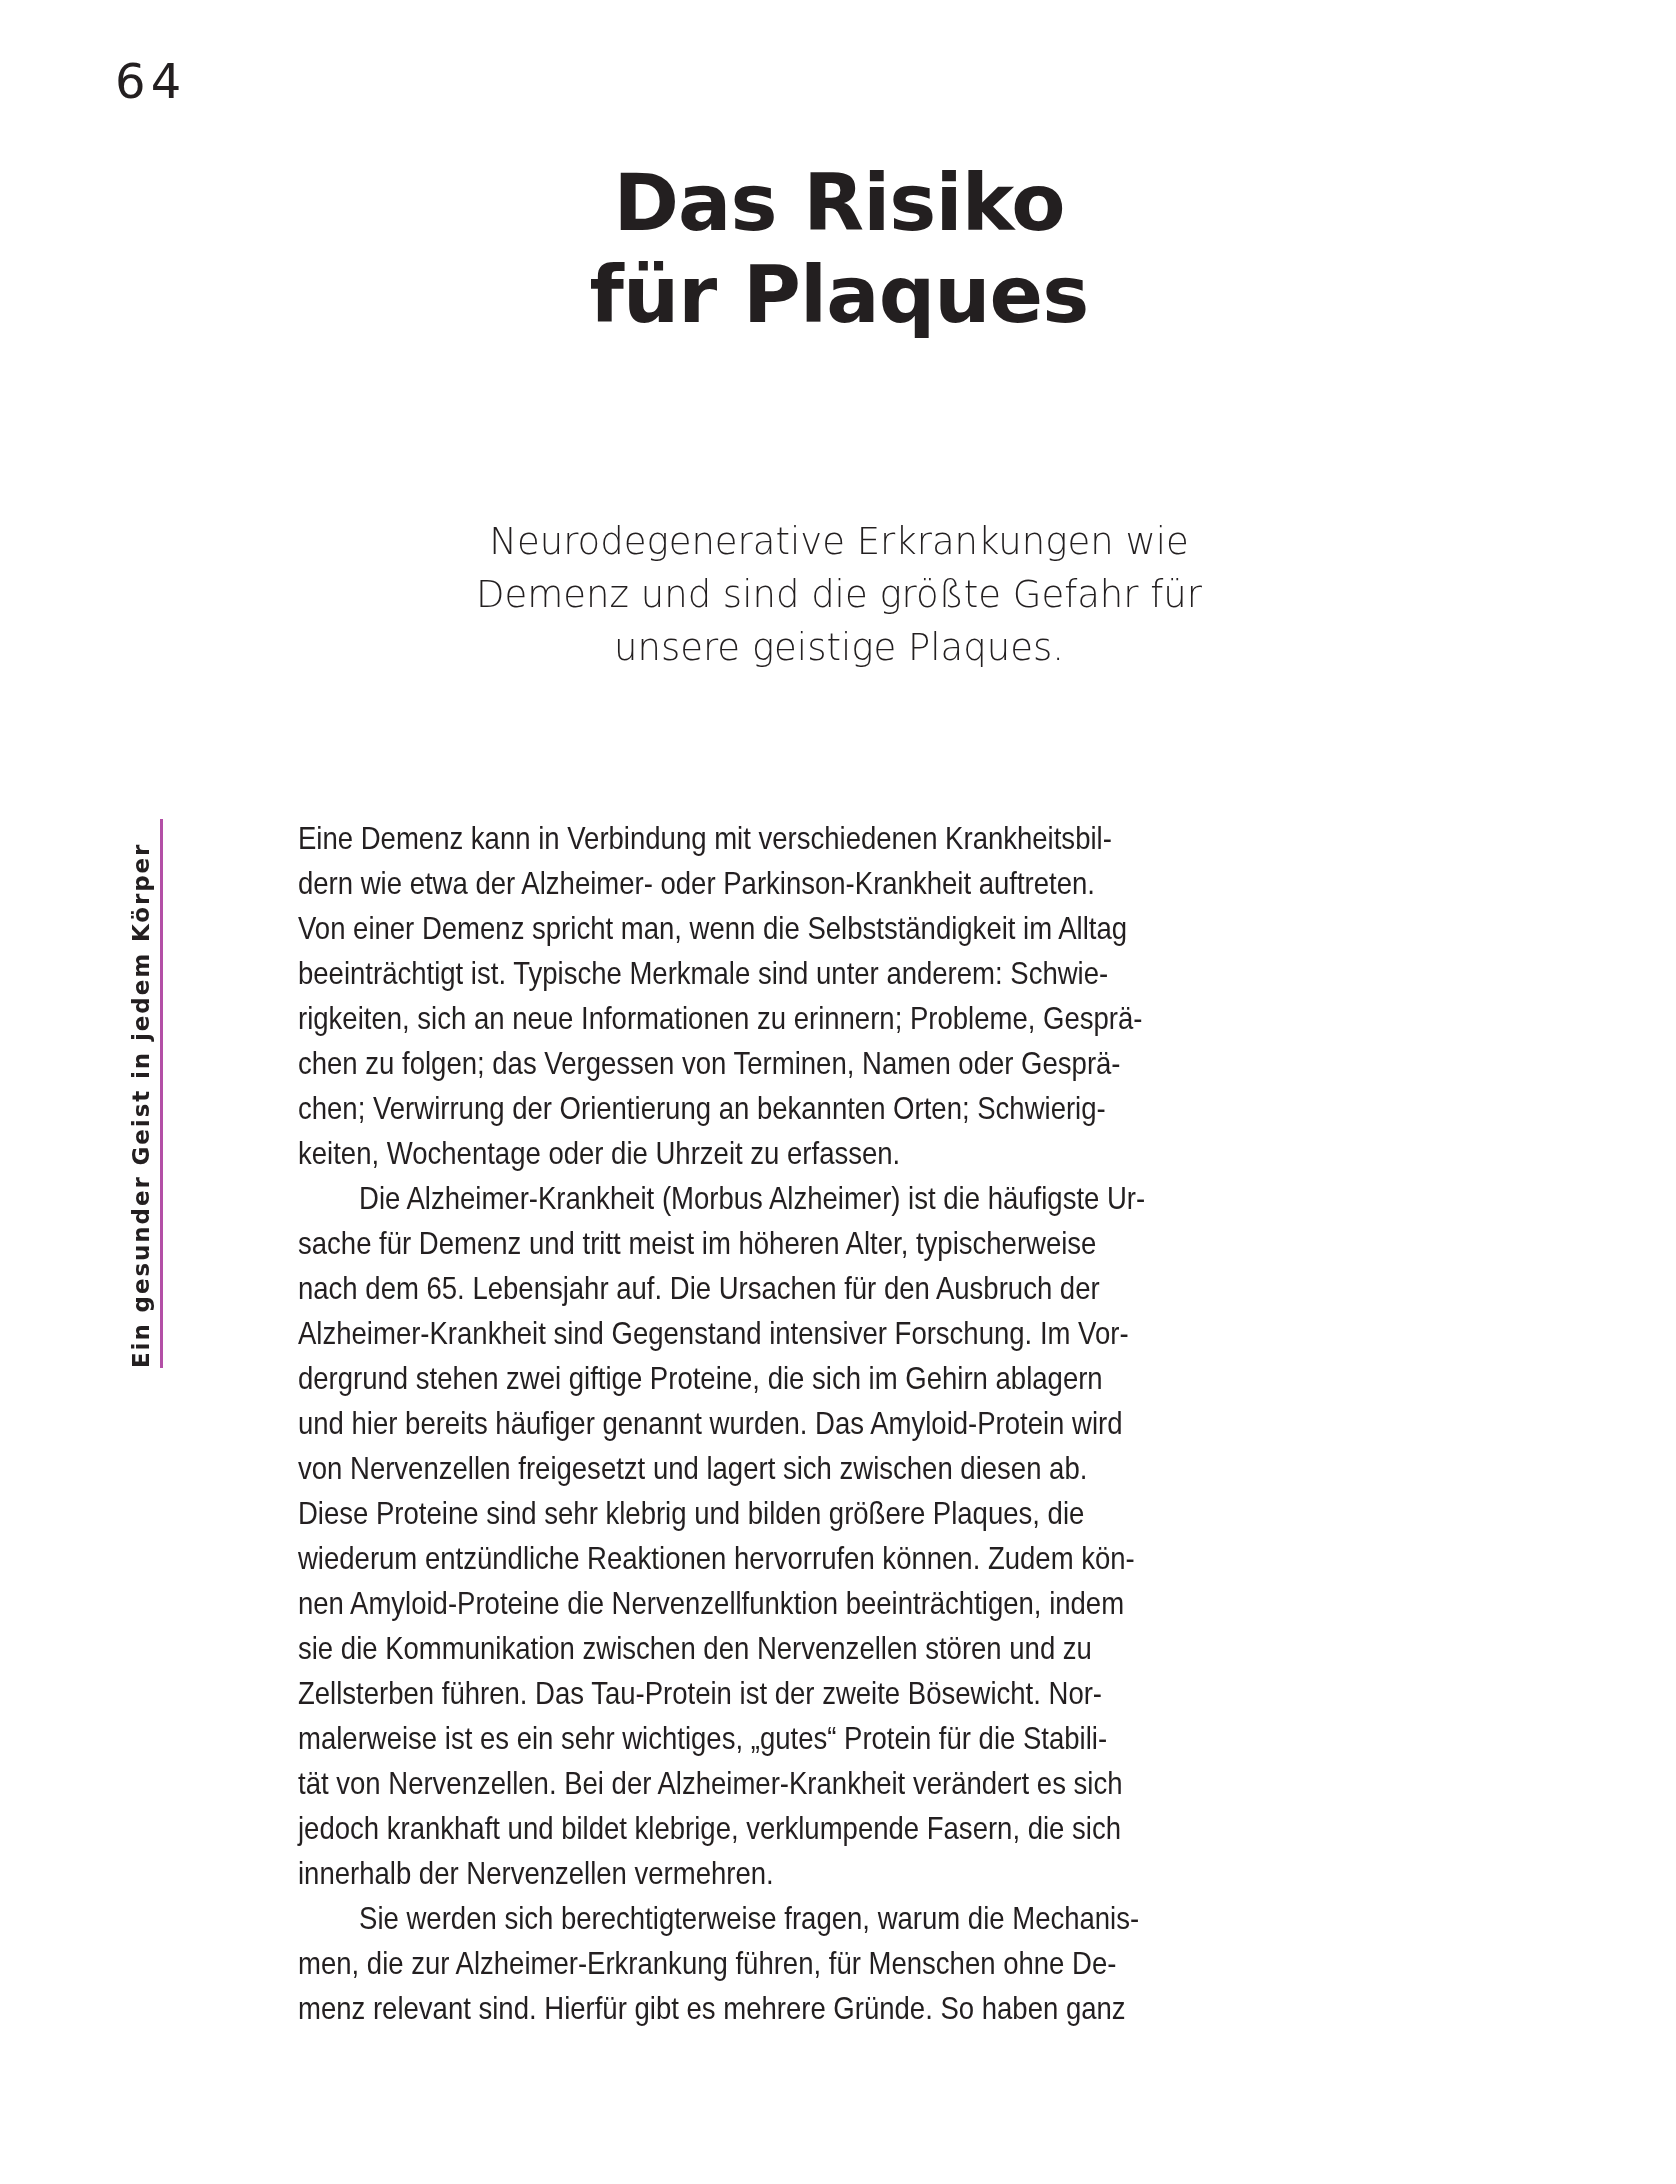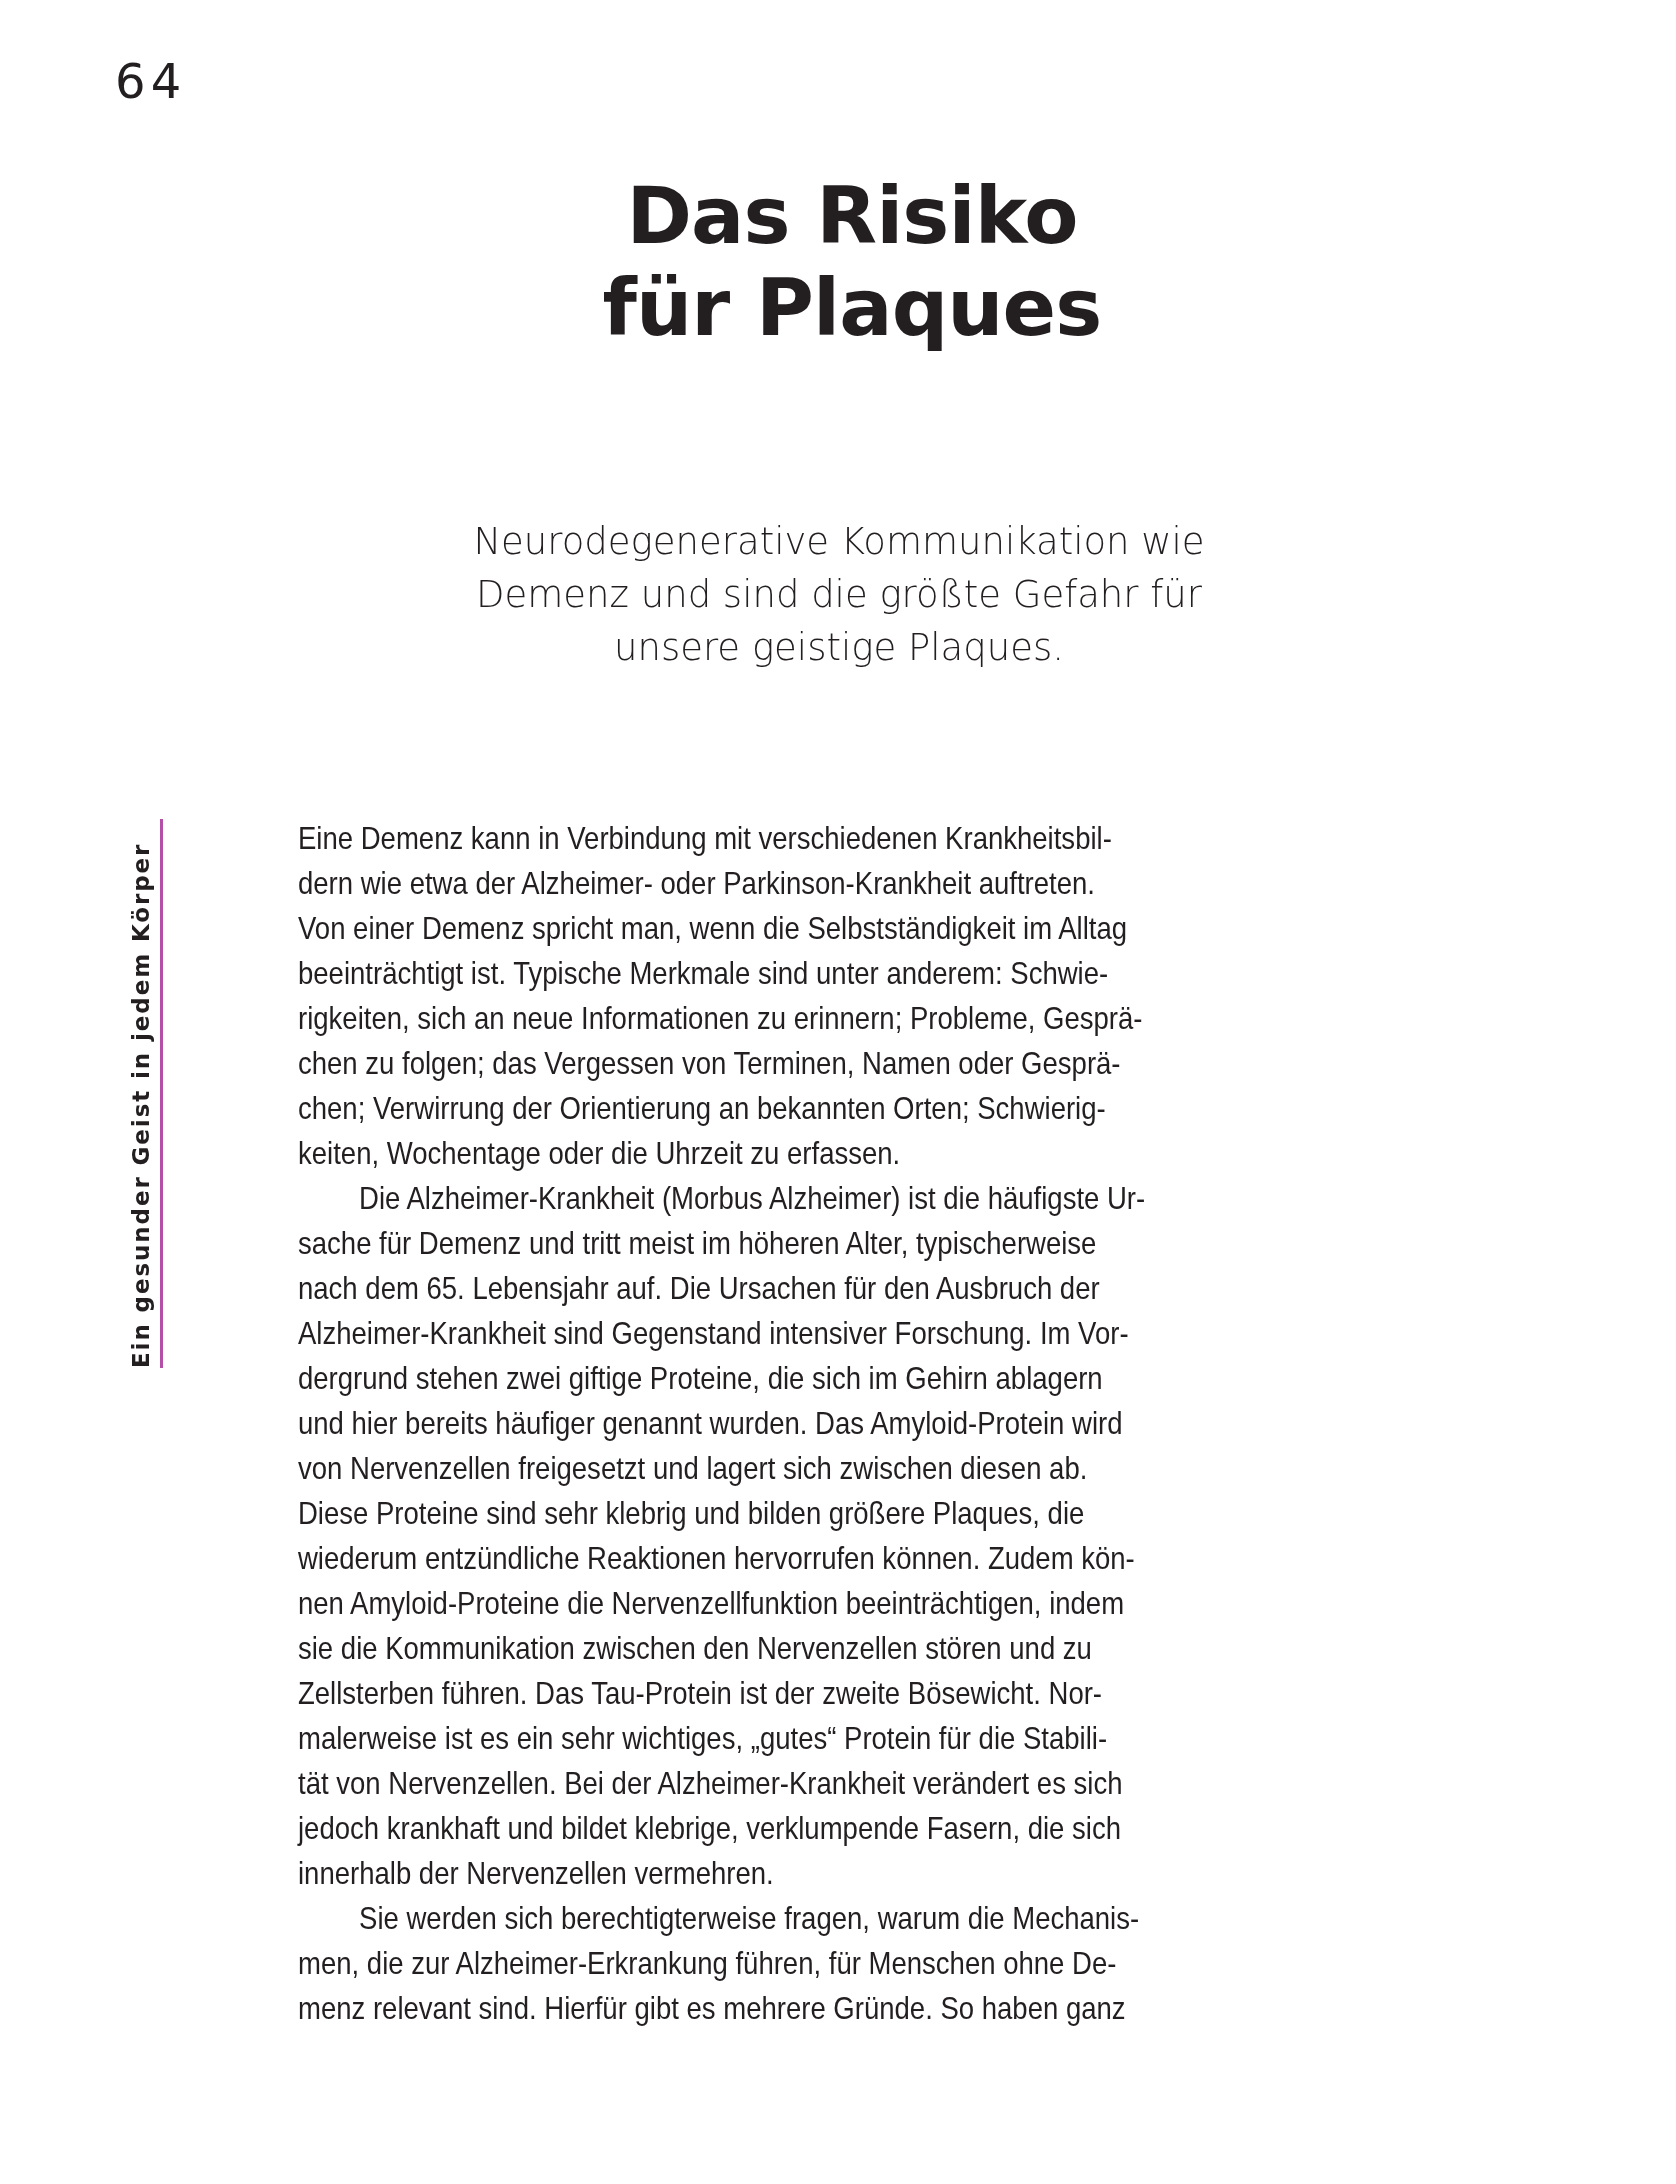--- a/index.html
+++ b/index.html
@@ -23,21 +23,21 @@
       font-size: 48px;
       letter-spacing: 5.2px;
       line-height: 1;
       color: #231f20;
     }
     .title {
       position: absolute;
       left: 482px;
       width: 714px;
       top: 157px;
-      margin: 13px;
+      margin: 0;
       text-align: center;
       font-family: "DejaVu Sans", sans-serif;
       font-weight: bold;
       font-size: 79px;
       line-height: 92px;
       letter-spacing: -0.9px;
       color: #231f20;
     }
     .title span { display: block; }
     .lead {
@@ -115,21 +115,21 @@
     <div class="running-head-text" style="top: 549px; bottom: auto; left: 0px; transform: rotate(-90deg) scale(1, 1);">Ein gesunder Geist in jedem Körper</div>
     <div class="running-head-rule"></div>
   </div>
 
   <h1 class="title">
     <span>Das Risiko</span>
     <span>für Plaques</span>
   </h1>
 
   <p class="lead">
-    <span>Neurodegenerative Kommunikation wie</span>
+    <span>Neurodegenerative Erkrankungen wie</span>
     <span>Demenz und sind die größte Gefahr für</span>
     <span>unsere geistige Plaques.</span>
   </p>
 
   <div class="body-text">
     <div>
       <span class="line">Eine Demenz kann in Verbindung mit verschiedenen Krankheitsbil-</span>
       <span class="line">dern wie etwa der Alzheimer- oder Parkinson-Krankheit auftreten.</span>
       <span class="line">Von einer Demenz spricht man, wenn die Selbstständigkeit im Alltag</span>
       <span class="line">beeinträchtigt ist. Typische Merkmale sind unter anderem: Schwie-</span>

